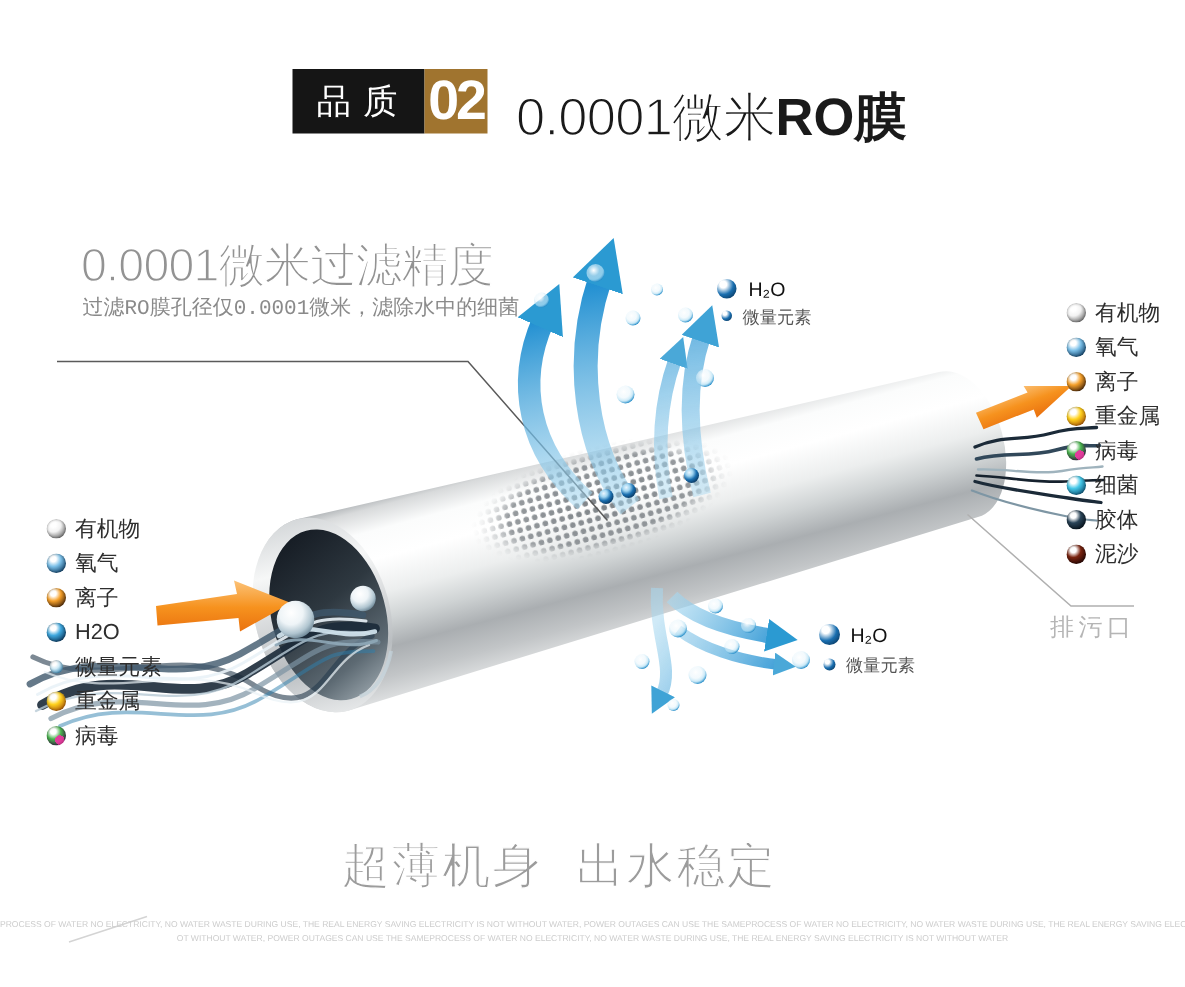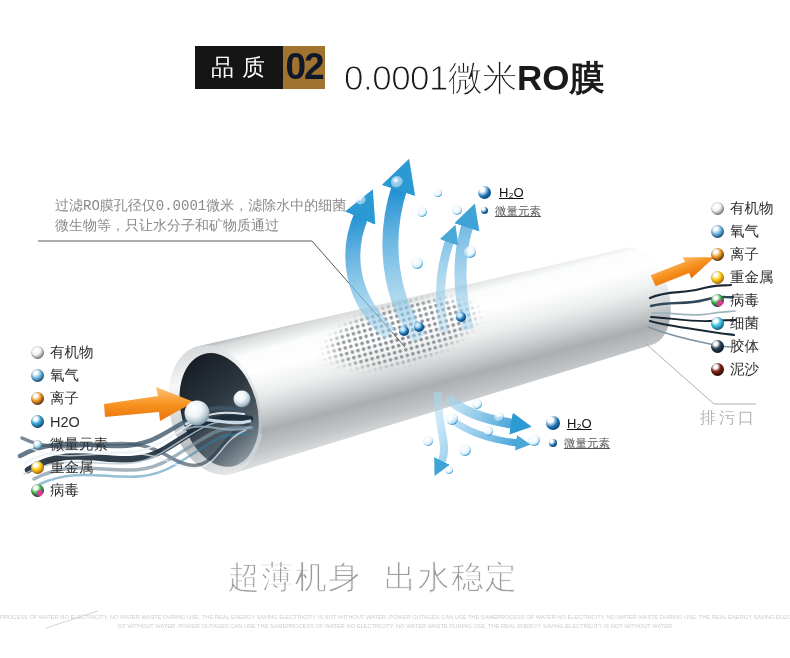--- a/index.html
+++ b/index.html
@@ -2,21 +2,21 @@
 <html><head>
 <meta charset="utf-8">
 <style>
   html,body{margin:0;padding:0;background:#fff;}
   #stage{position:relative;width:790px;height:658px;background:#fff;overflow:hidden;
          font-family:"Liberation Sans","DejaVu Sans",sans-serif;}
   .abs{position:absolute;}
   
   .badge-black{left:195px;top:46px;width:88px;height:43px;background:#151515;color:#fff;
     font-size:23px;letter-spacing:8px;text-align:center;line-height:43px;padding-left:6px;box-sizing:border-box;}
-  .badge-gold{left:283px;top:46px;width:42px;height:43px;background:#a0742f;color:#0f172a;
+  .badge-gold{left:283px;top:46px;width:42px;height:43px;background:#a0742f;color:#ffffff;
     font-size:37px;font-weight:bold;text-align:center;line-height:42px;letter-spacing:-2px;}
   .hdr-sub{left:346px;top:44px;font-size:11px;color:#a8a8a8;letter-spacing:0.3px;}
   .hdr-title{left:344px;top:55px;font-size:35px;color:#1a1a1a;white-space:nowrap;letter-spacing:-0.5px;}
   .hdr-title .thin{-webkit-text-stroke:1px #fff;}
   .hdr-title b{font-weight:bold;font-size:35px;letter-spacing:0;}
   
   .feat-h{left:54px;top:156px;font-size:31px;color:#939393;letter-spacing:-0.5px;white-space:nowrap;
     -webkit-text-stroke:0.9px #fff;}
   .feat-p{left:55px;top:196px;font-size:14px;color:#8a8a8a;line-height:20px;white-space:nowrap;font-family:Liberation Mono, monospace;}
   
@@ -25,21 +25,21 @@
   .dot{width:13px;height:13px;border-radius:50%;margin-right:6px;flex:0 0 auto;
     box-shadow:inset 0 0 2px rgba(0,0,0,0.45);
     background:
       radial-gradient(circle at 68% 72%, var(--c3,rgba(0,0,0,0)) 0 24%, rgba(0,0,0,0) 25%),
       radial-gradient(circle at 35% 28%, #ffffff 0 15%, var(--c1) 40%, var(--c2) 85%);}
   .dot.sm{width:9px;height:9px;margin-left:2px;margin-right:8px;}
   .legend .lbl{font-size:14.5px;color:#2e2e2e;}
   #legendL{left:31px;top:341px;}
   #legendR{left:711px;top:197px;}
   
-  .ann{white-space:nowrap;text-decoration:underline;}
+  .ann{white-space:nowrap;}
   .ann-h2o{font-size:13px;color:#111;}
   .ann-trace{font-size:11.5px;color:#555;}
   .sphere{border-radius:50%;
     background:radial-gradient(circle at 32% 28%, #ffffff 0 18%, #1a6fb0 52%, #04294a 95%);}
   .drain{left:700px;top:408px;font-size:16px;color:#b5b5b5;letter-spacing:3px;}
   .tagline{left:373px;top:556px;transform:translateX(-50%);font-size:32px;color:#9c9c9c;
     letter-spacing:1.5px;white-space:nowrap;word-spacing:12px;-webkit-text-stroke:0.8px #fff;}
   .fineprint{left:0;right:0;top:613px;text-align:center;font-size:5.7px;line-height:9px;
     color:#cdcdcd;letter-spacing:0;}
   .fineprint div{white-space:nowrap;}
@@ -214,23 +214,23 @@
       <circle cx="461" cy="317" r="5" fill="url(#darkBead)"></circle>
     </g>
   </svg>
 
   <div class="abs badge-black">品质</div>
   <div class="abs badge-gold">02</div>
   <div class="abs hdr-title">
     <span class="thin">0.0001微米</span><b>RO膜</b>
   </div>
 
+  <div class="abs feat-h">0.0001微米过滤精度</div>
   <div class="abs feat-p">
     <div>过滤RO膜孔径仅0.0001微米，滤除水中的细菌</div>
-    <div>微生物等，只让水分子和矿物质通过</div>
   </div>
 
   <div id="legendL" class="abs legend">
     <div class="li">
         <span class="dot" style="--c1: #f2f2f2; --c2: #606060;"></span>
         <span class="lbl">有机物</span>
       </div>
     <div class="li">
         <span class="dot" style="--c1: #7cc0e8; --c2: #06365e;"></span>
         <span class="lbl">氧气</span>

